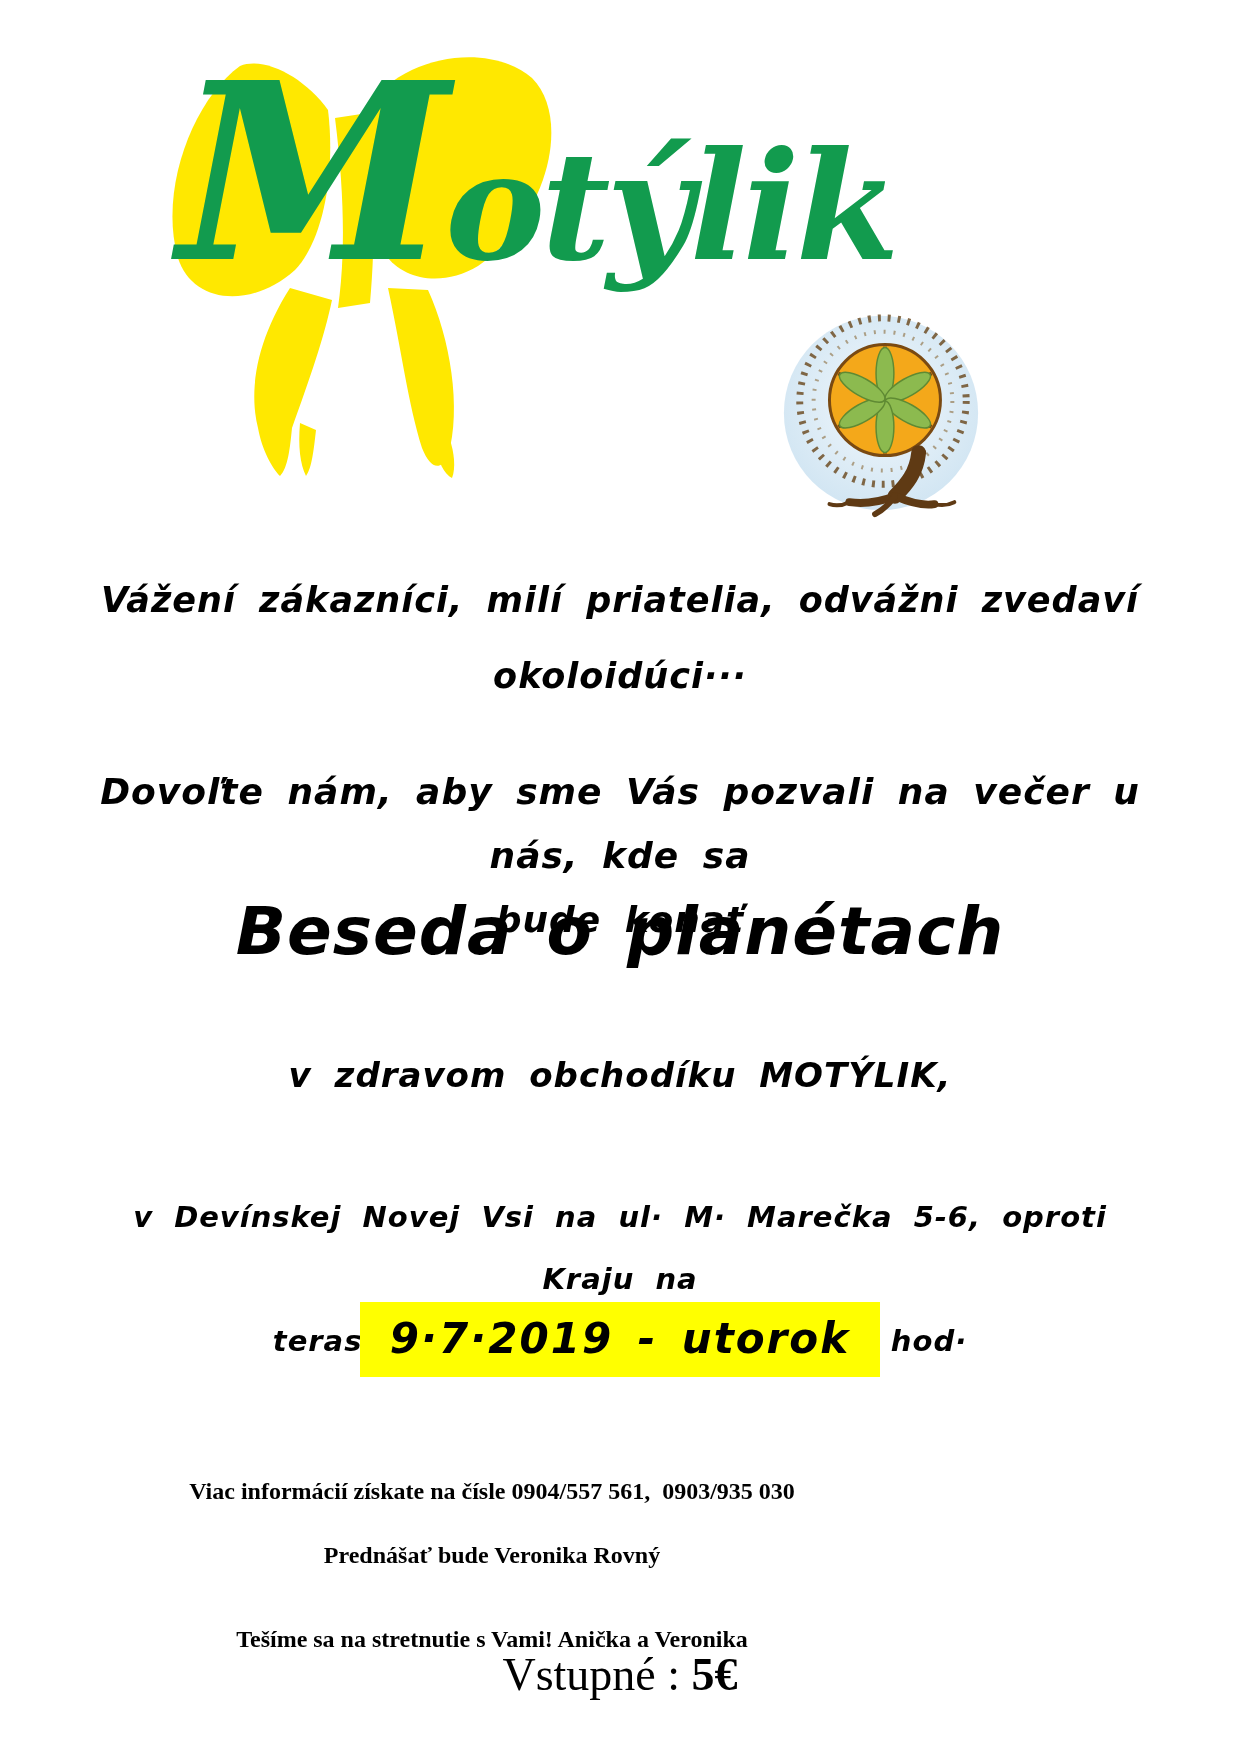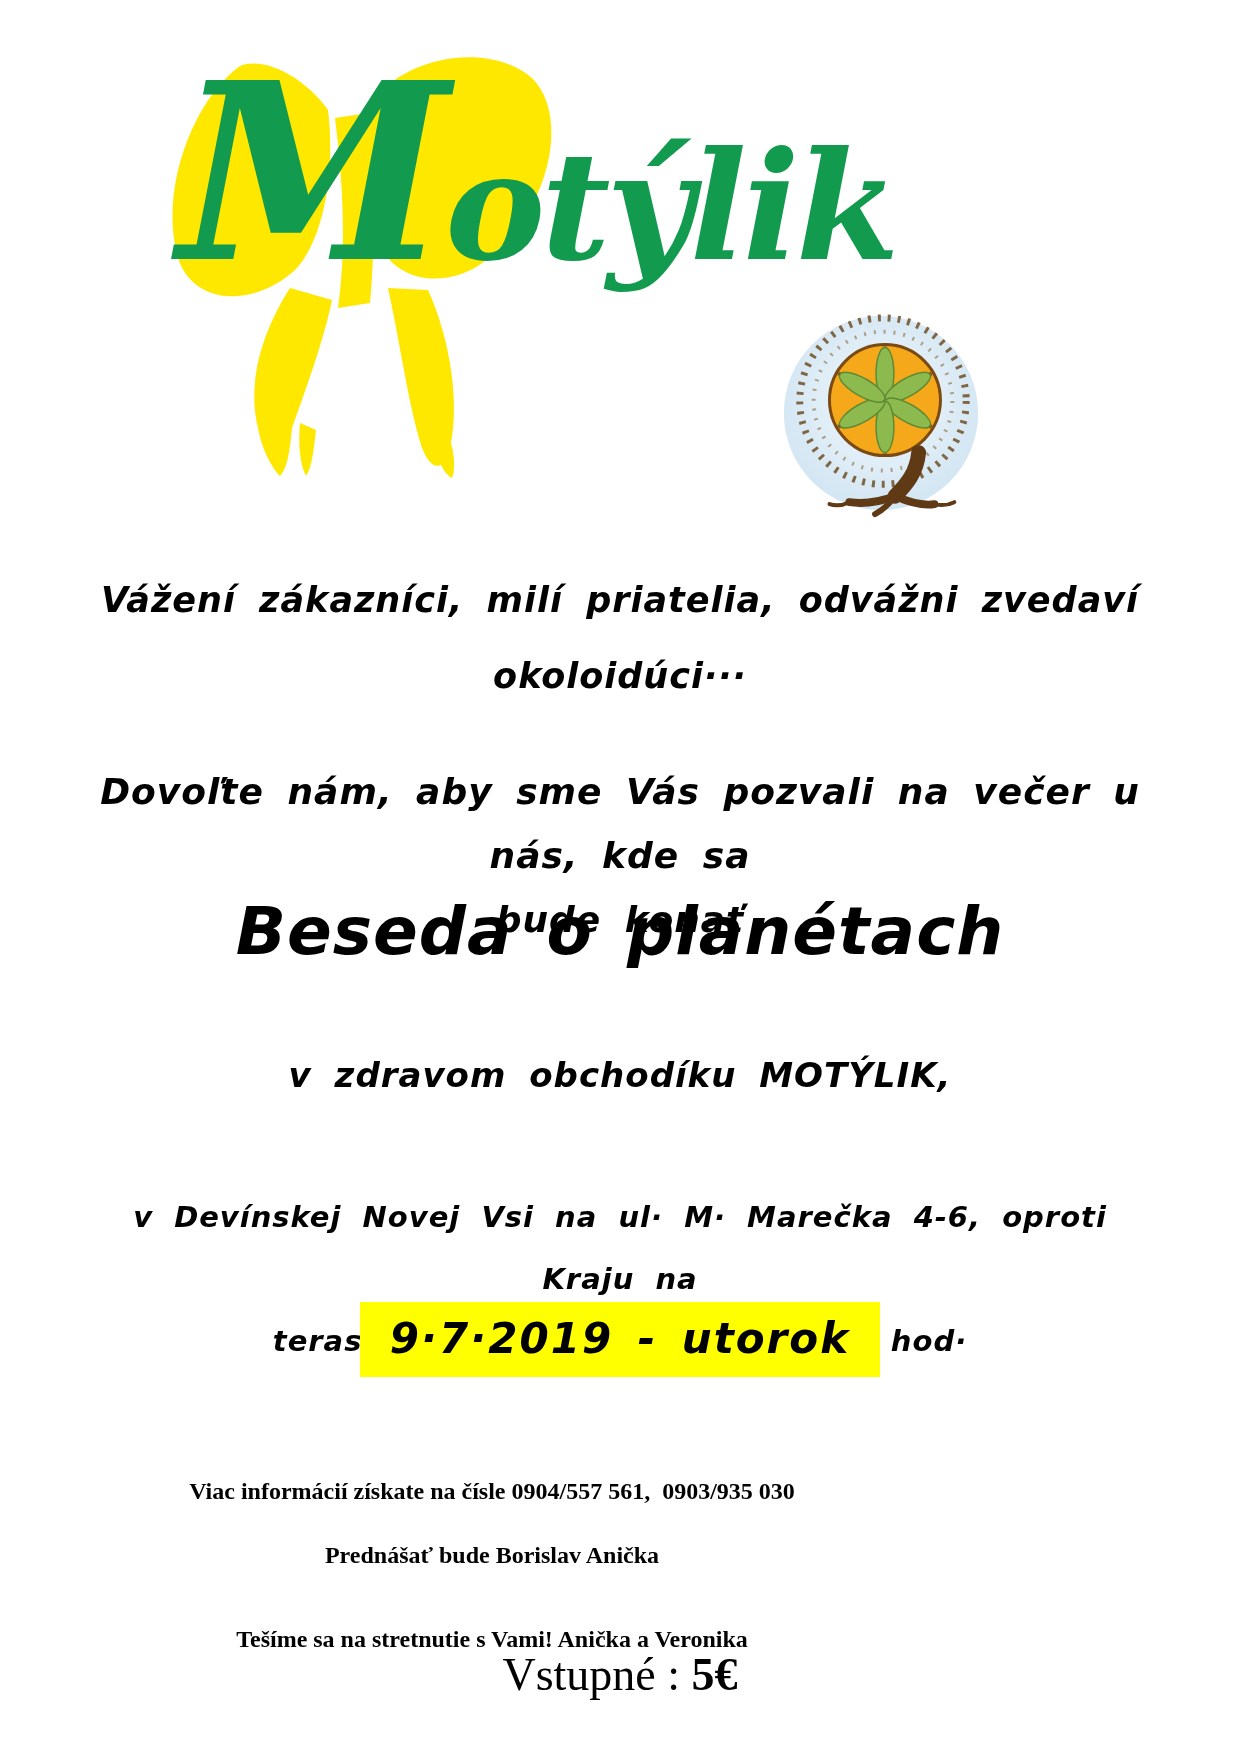--- a/index.html
+++ b/index.html
@@ -152,31 +152,31 @@
   <div class="comic invitation">
     <div>Dovoľte nám, aby sme Vás pozvali na večer u nás, kde sa</div>
     <div>bude konať</div>
   </div>
 
   <div class="comic event-title">Beseda o planétach</div>
 
   <div class="comic event-sub">v zdravom obchodíku MOTÝLIK,</div>
 
   <div class="comic location">
-    <div>v Devínskej Novej Vsi na ul· M· Marečka 4-6, oproti Kraju na</div>
+    <div>v Devínskej Novej Vsi na ul· M· Marečka 5-6, oproti Kraju na</div>
     <div>terase v pasáži DOVINA o 18,15 hod·</div>
   </div>
 
   <div class="date-row">
     <span class="date-badge">9·7·2019 - utorok</span>
   </div>
 
   <div class="serif-line info-line">Viac informácií získate na čísle 0904/557 561,  0903/935 030</div>
 
-  <div class="serif-line lecturer-line">Prednášať bude Borislav Anička</div>
+  <div class="serif-line lecturer-line">Prednášať bude Veronika Rovný</div>
 
   <div class="serif-line closing-line">Tešíme sa na stretnutie s Vami! Anička a Veronika</div>
 
   <div class="price-line">
     <span>Vstupné : </span><span class="price-value">5€</span>
   </div>
 
 </div>
 
 </body></html>

